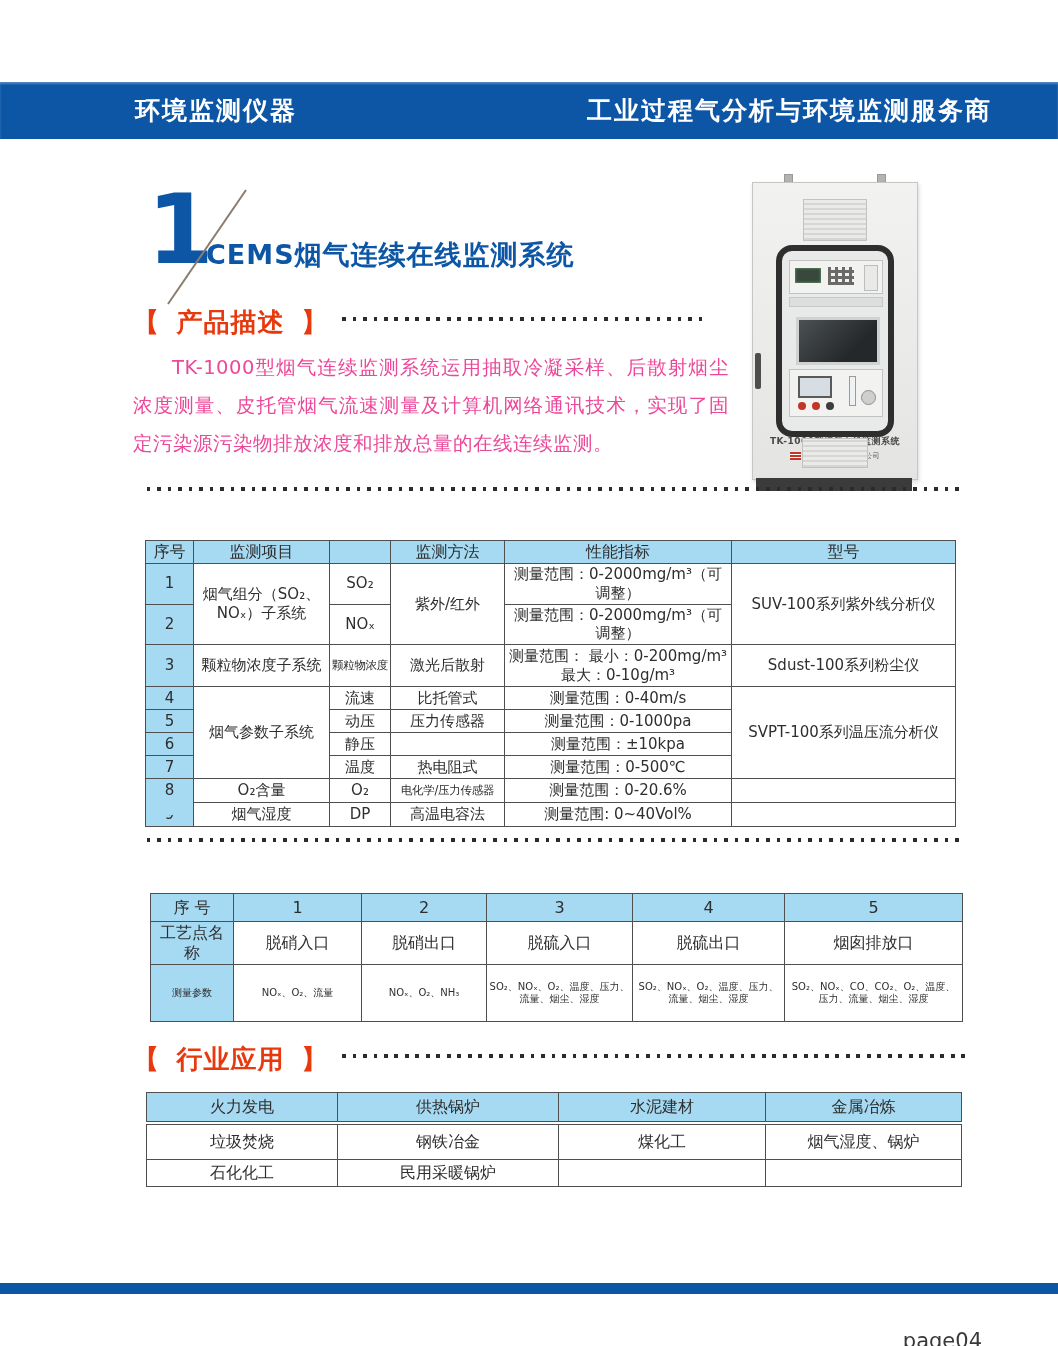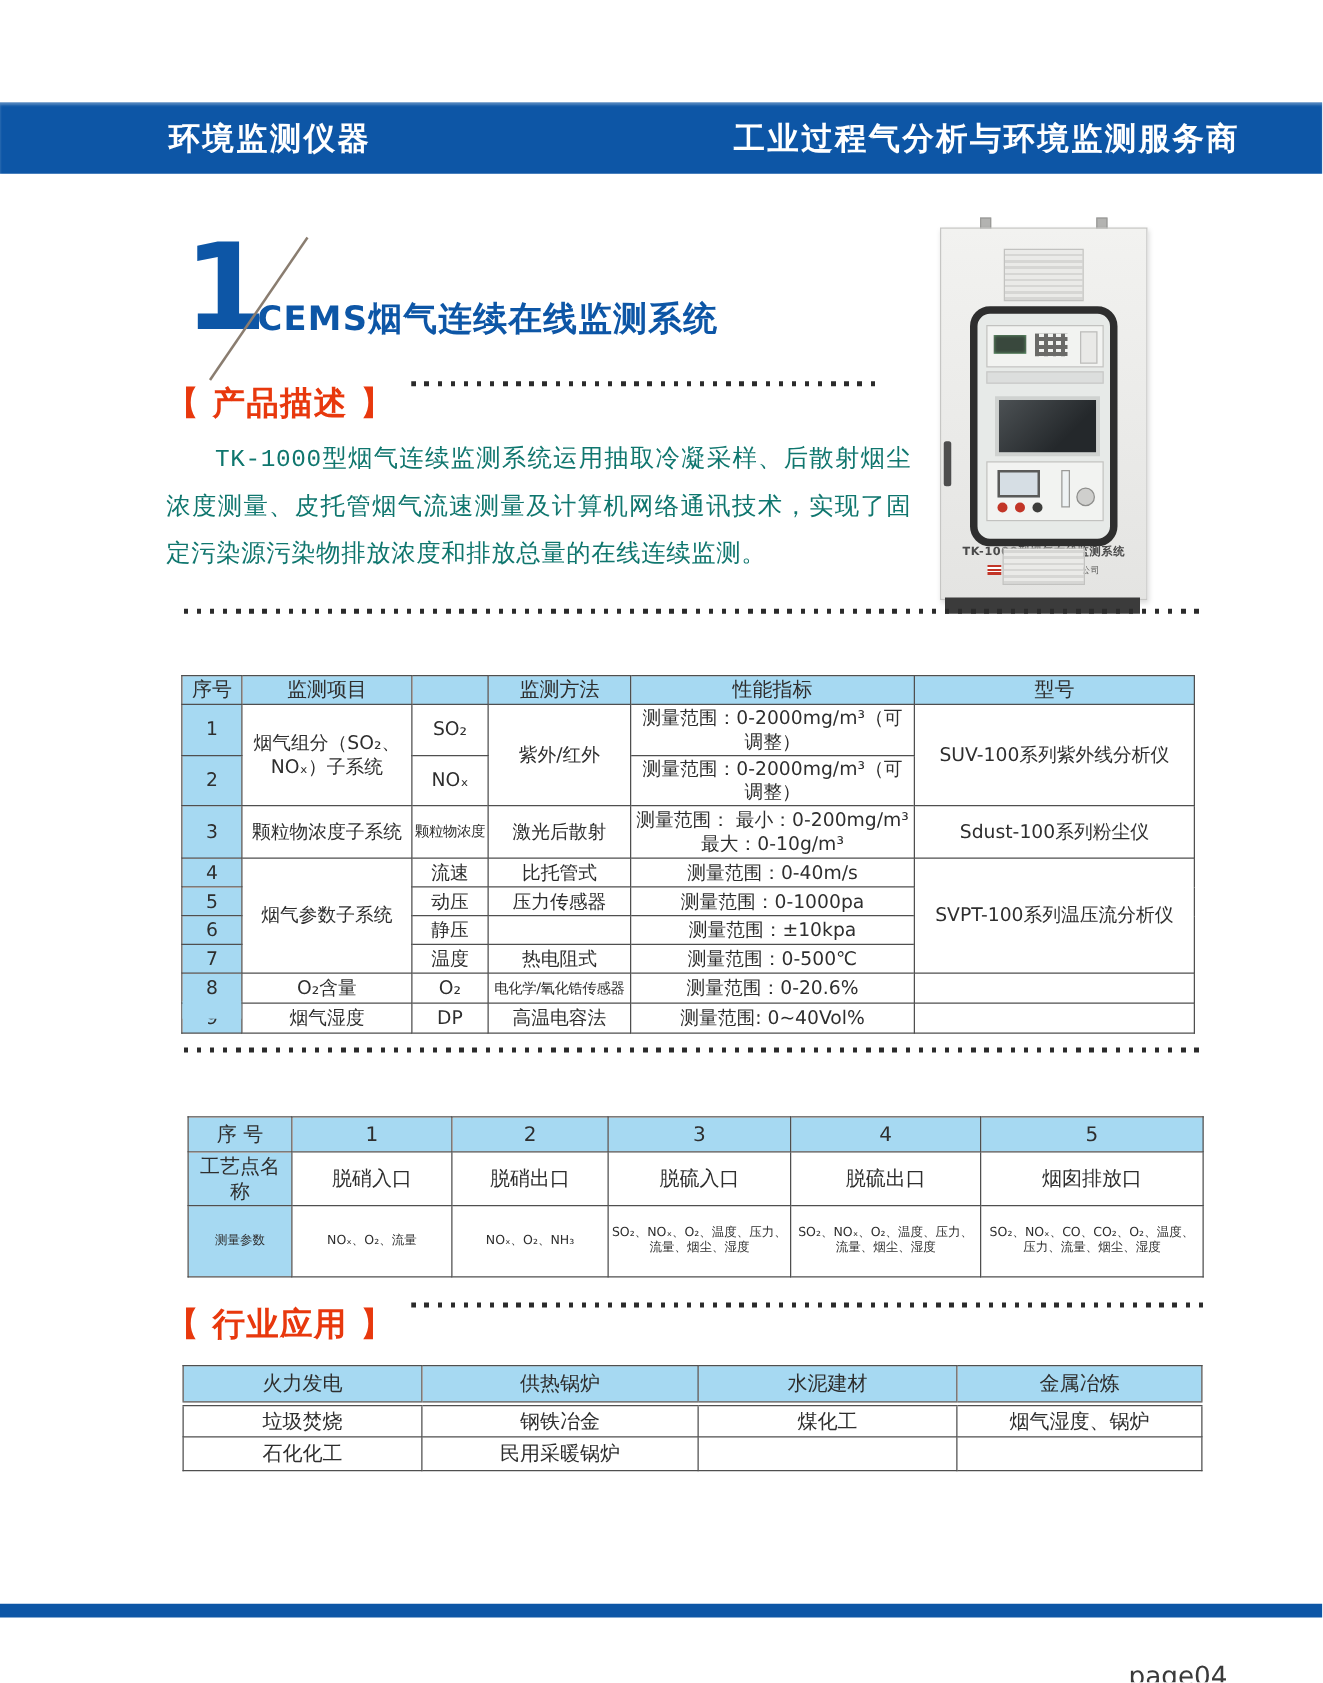--- a/index.html
+++ b/index.html
@@ -14,28 +14,28 @@
   .topbar span{color:#ffffff;font-size:25px;font-weight:bold;letter-spacing:2px;}
 
   
   .sec-num{position:absolute;left:147px;top:192px;font-size:96px;line-height:0.8;
            font-weight:bold;color:#0d56a6;}
   .slash{position:absolute;left:160px;top:186px;}
   .sec-title{position:absolute;left:206px;top:237px;font-size:27px;font-weight:bold;
              color:#0d56a6;letter-spacing:1px;}
 
   
-  .sec-head{position:absolute;display:flex;align-items:flex-start;}
+  .sec-head{position:absolute;display:flex;align-items:center;font-family:Liberation Mono, monospace;}
   .sec-label{color:#e8380d;font-size:26px;font-weight:bold;letter-spacing:1px;white-space:nowrap;}
   .dots{flex:1;height:4px;margin:0 0 7px 14px;
         background-image:repeating-linear-gradient(90deg,#2b2b2b 0 3.5px,transparent 3.5px 10.5px);}
 
   
   .desc-text{position:absolute;left:133px;top:349px;width:596px;font-size:19.5px;
-             line-height:38px;color:#0f766e;text-indent:2em;letter-spacing:0.5px;text-align:justify;font-family:Liberation Mono, monospace;}
+             line-height:38px;color:#ec4899;text-indent:2em;letter-spacing:0.5px;text-align:justify;}
 
   
   table{border-collapse:collapse;table-layout:fixed;color:#2e2e2e;}
   td{border:1px solid #4f4f4f;text-align:center;vertical-align:middle;
      padding:1px 2px;overflow:hidden;font-size:15px;line-height:1.25;}
   .blue{background:#a6d9f2;}
   .pre{white-space:pre-line;}
   .small{font-size:11.5px;letter-spacing:-0.3px;}
   .tech-table{position:absolute;left:145px;top:540px;}
   .tech-table .hd td{font-size:16px;}
@@ -219,21 +219,21 @@
     <tr style="height:23px">
       <td class="blue">7</td>
       <td>温度</td>
       <td>热电阻式</td>
       <td>测量范围：0-500℃</td>
     </tr>
     <tr style="height:24px">
       <td class="blue">8</td>
       <td>O₂含量</td>
       <td>O₂</td>
-      <td class="small">电化学/氧化锆传感器</td>
+      <td class="small">电化学/压力传感器</td>
       <td>测量范围：0-20.6%</td>
       <td></td>
     </tr>
     <tr style="height:24px">
       <td class="blue">9</td>
       <td>烟气湿度</td>
       <td>DP</td>
       <td>高温电容法</td>
       <td>测量范围: 0~40Vol%</td>
       <td></td>
@@ -295,21 +295,21 @@
         <col style="width:207px">
         <col style="width:196px">
     </colgroup>
     <tbody>
         <tr class="hd" style="height:30px">
       <td class="blue">火力发电</td>
       <td class="blue">供热锅炉</td>
       <td class="blue">水泥建材</td>
       <td class="blue">金属冶炼</td>
     </tr>
-    <tr style="height:27px">
+    <tr style="height:37px">
       <td>垃圾焚烧</td>
       <td>钢铁冶金</td>
       <td>煤化工</td>
       <td>烟气湿度、锅炉</td>
     </tr>
     <tr style="height:27px">
       <td>石化化工</td>
       <td>民用采暖锅炉</td>
       <td></td>
       <td></td>

